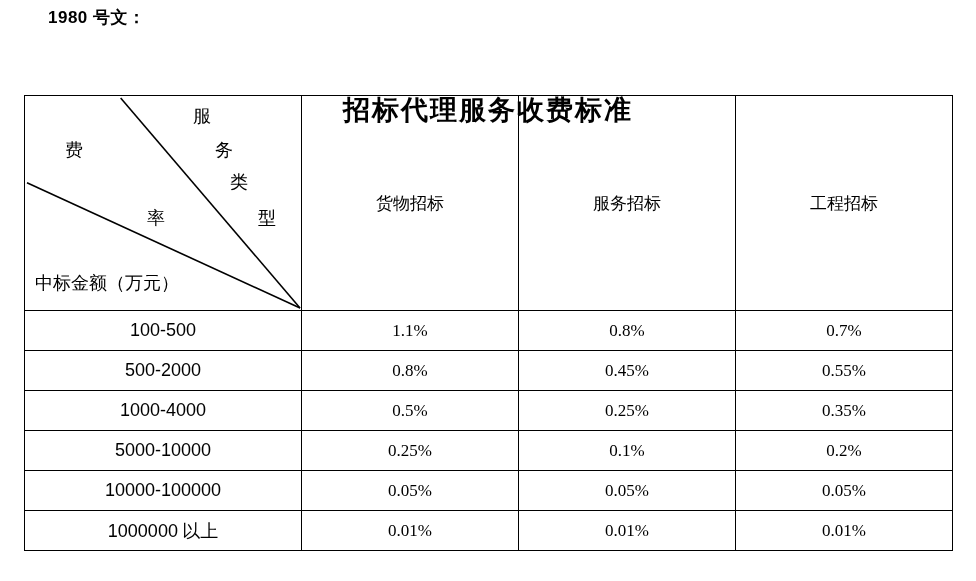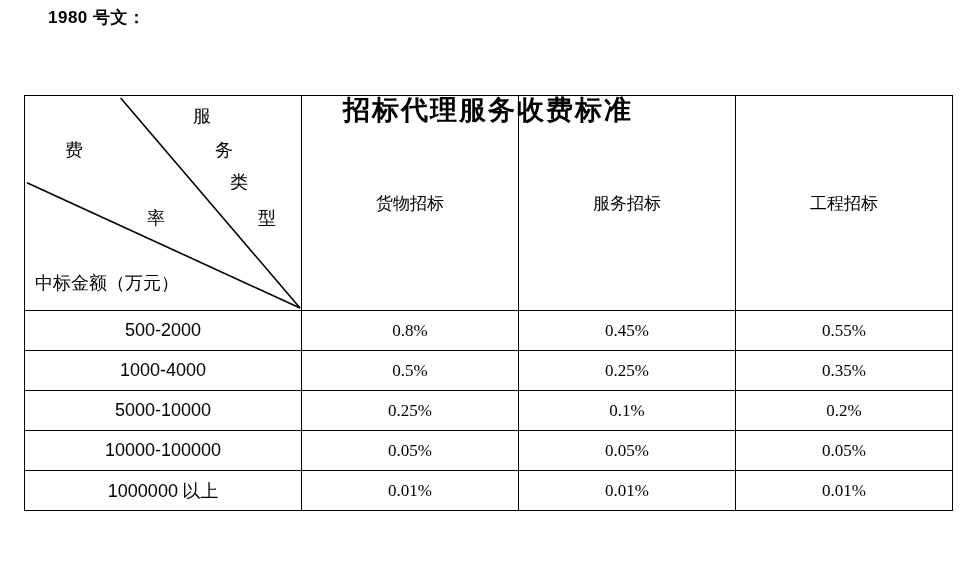--- a/index.html
+++ b/index.html
@@ -143,20 +143,29 @@
             <span class="lbl lbl-type">型</span>
             <span class="lbl lbl-amount">中标金额（万元）</span>
           </div>
         </td>
         <td class="head-type">货物招标</td>
         <td class="head-type">服务招标</td>
         <td class="head-type">工程招标</td>
       </tr>
 
 
+      <tr>
+        <td class="row-label">
+          <span class="rl">100-500</span>
+          <span class="rl-cn"></span>
+        </td>
+        <td class="cell-val">1.1%</td>
+        <td class="cell-val">0.8%</td>
+        <td class="cell-val">0.7%</td>
+      </tr>
 
       <tr>
         <td class="row-label">
           <span class="rl">500-2000</span>
           <span class="rl-cn"></span>
         </td>
         <td class="cell-val">0.8%</td>
         <td class="cell-val">0.45%</td>
         <td class="cell-val">0.55%</td>
       </tr>

